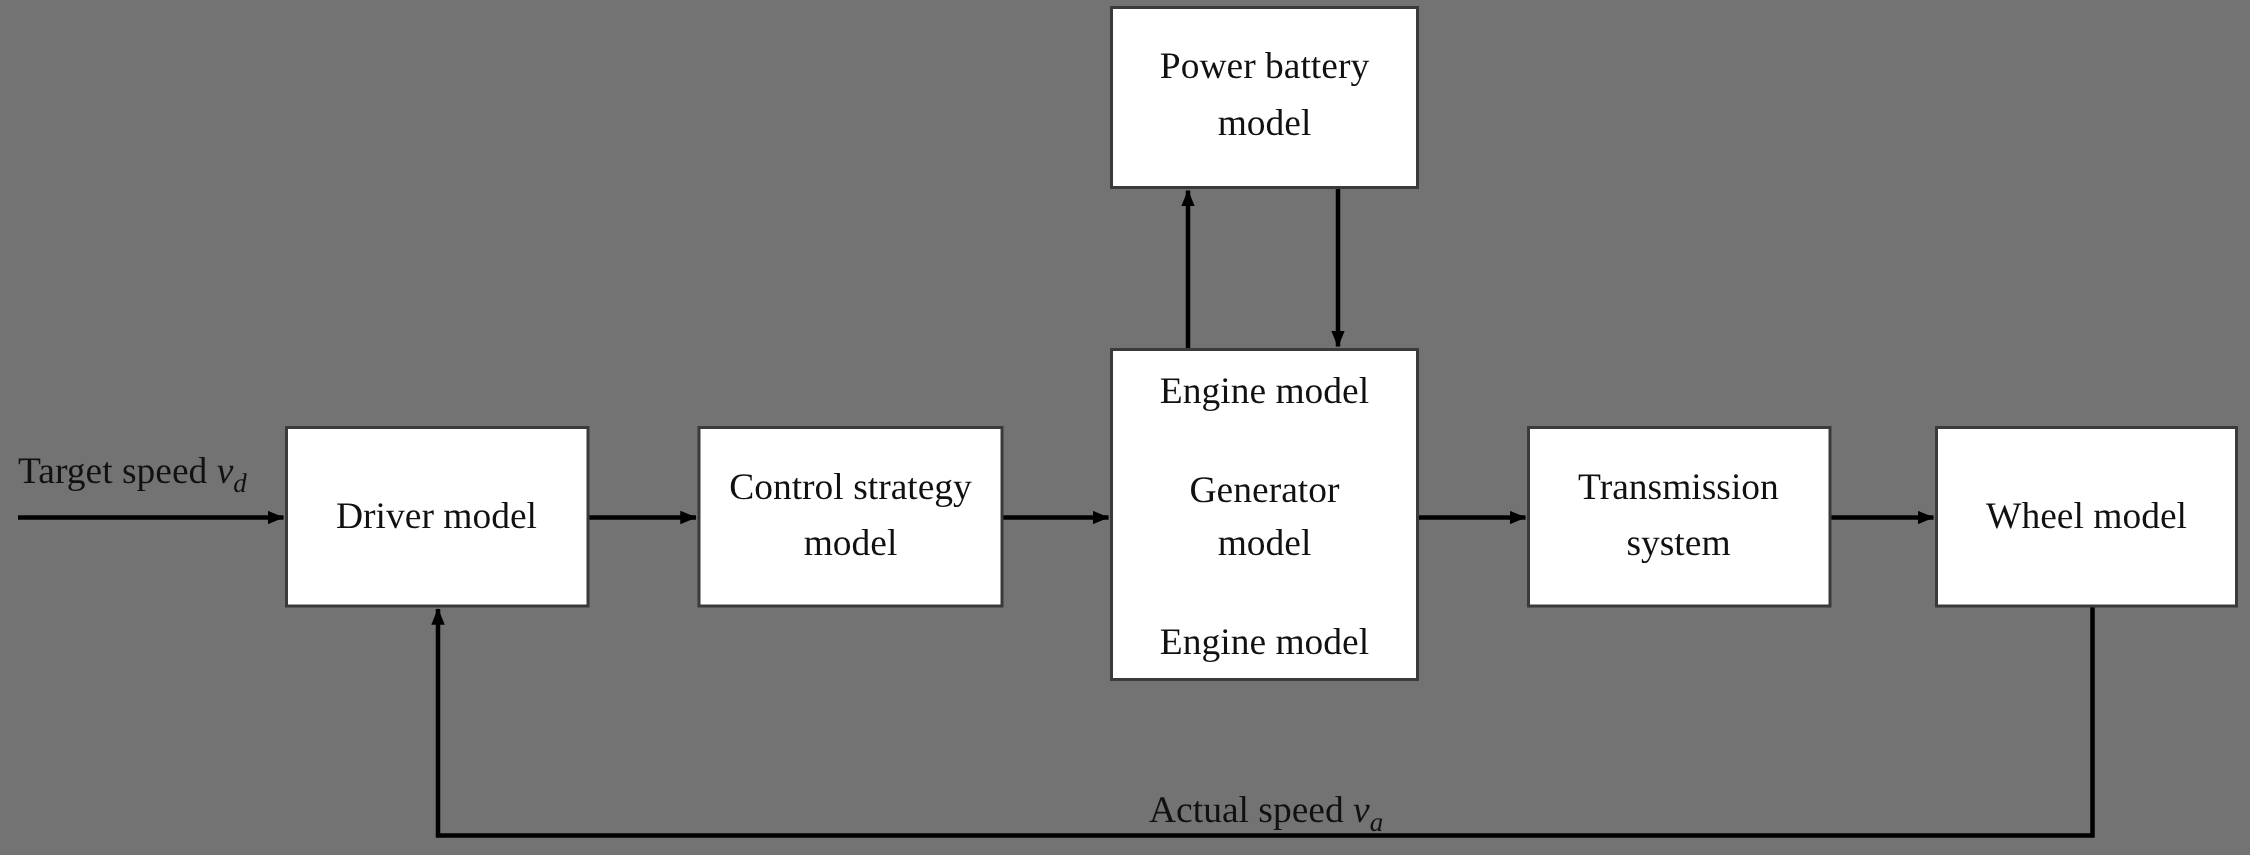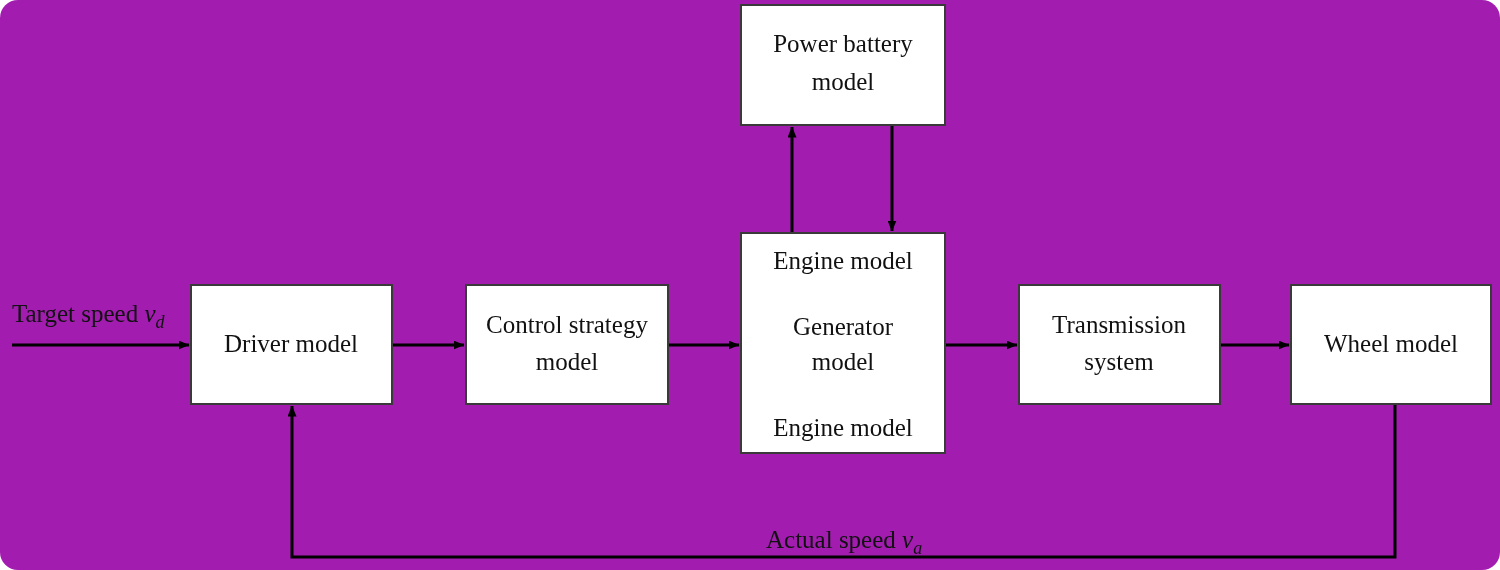--- a/index.html
+++ b/index.html
@@ -7,23 +7,22 @@
     padding: 0;
     background: #ffffff;
   }
   body {
     font-family: "Liberation Serif", "DejaVu Serif", serif;
   }
   #diagram-root {
     position: relative;
     width: 1500px;
     height: 570px;
-    background: #a21caf;
+    background: #737373;
     overflow: hidden;
-    border-radius: 18px;
   }
   svg.canvas {
     position: absolute;
     top: 0;
     left: 0;
     width: 1500px;
     height: 570px;
   }
   .box-rect {
     fill: #ffffff;

